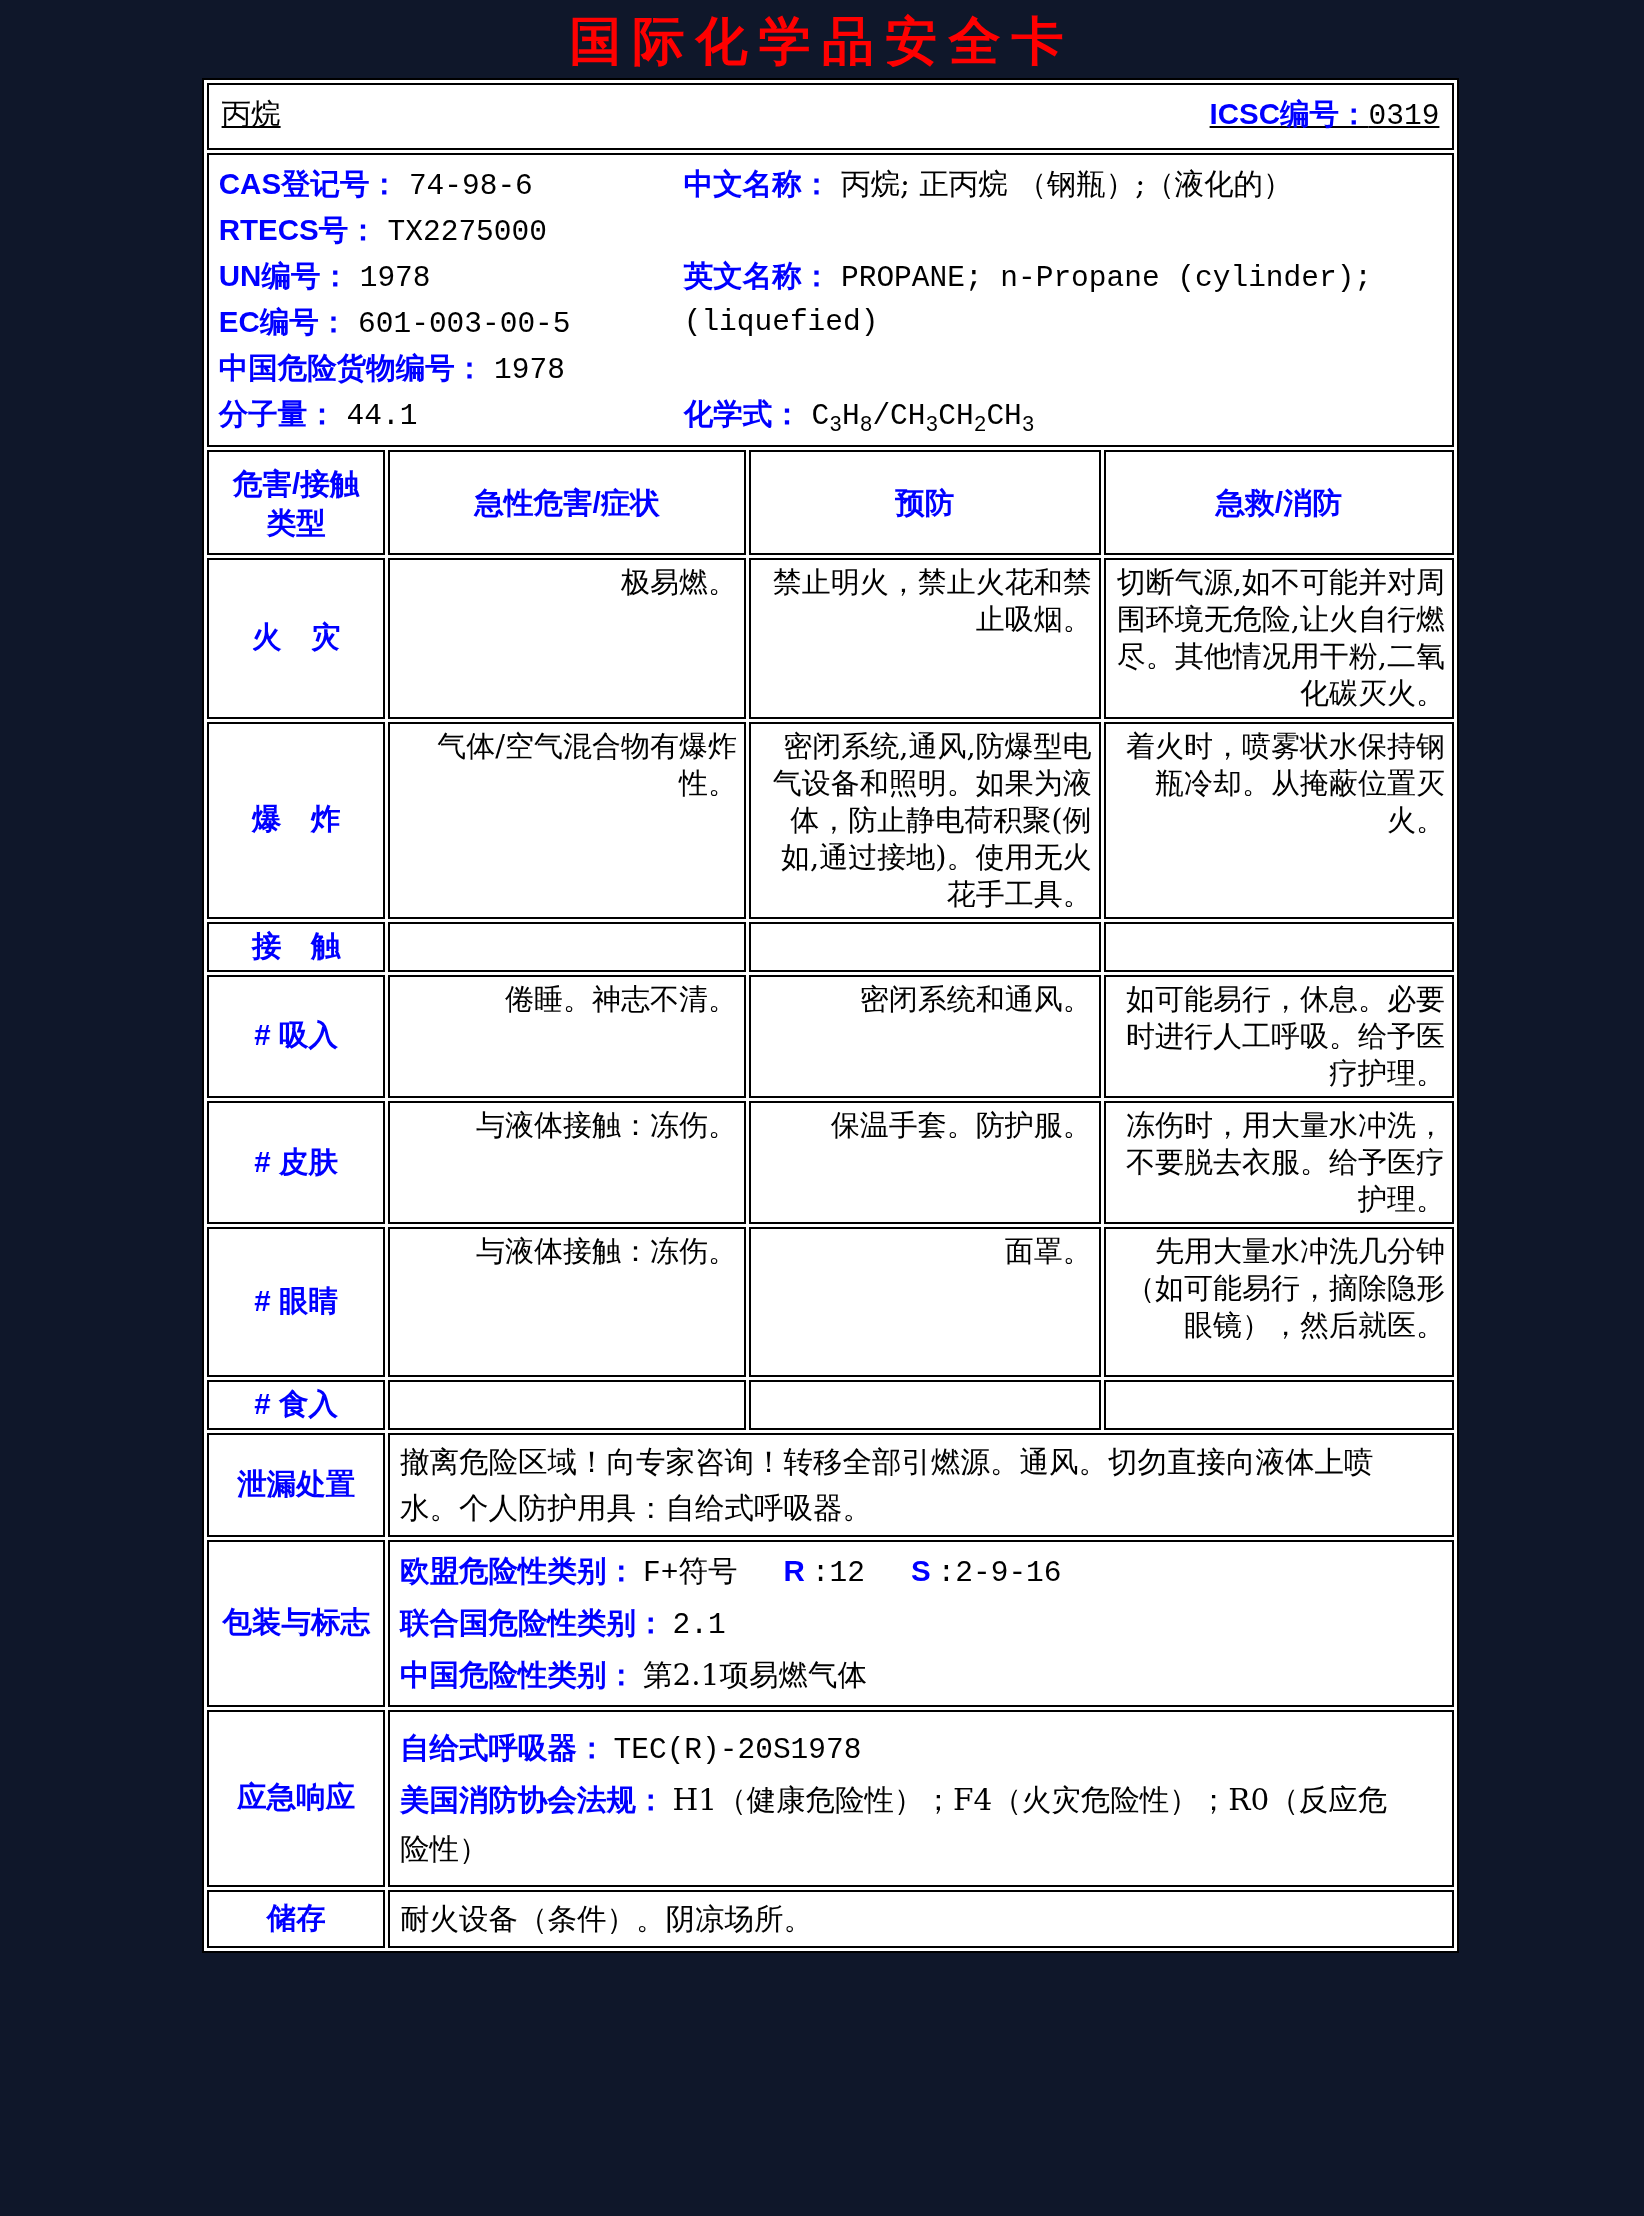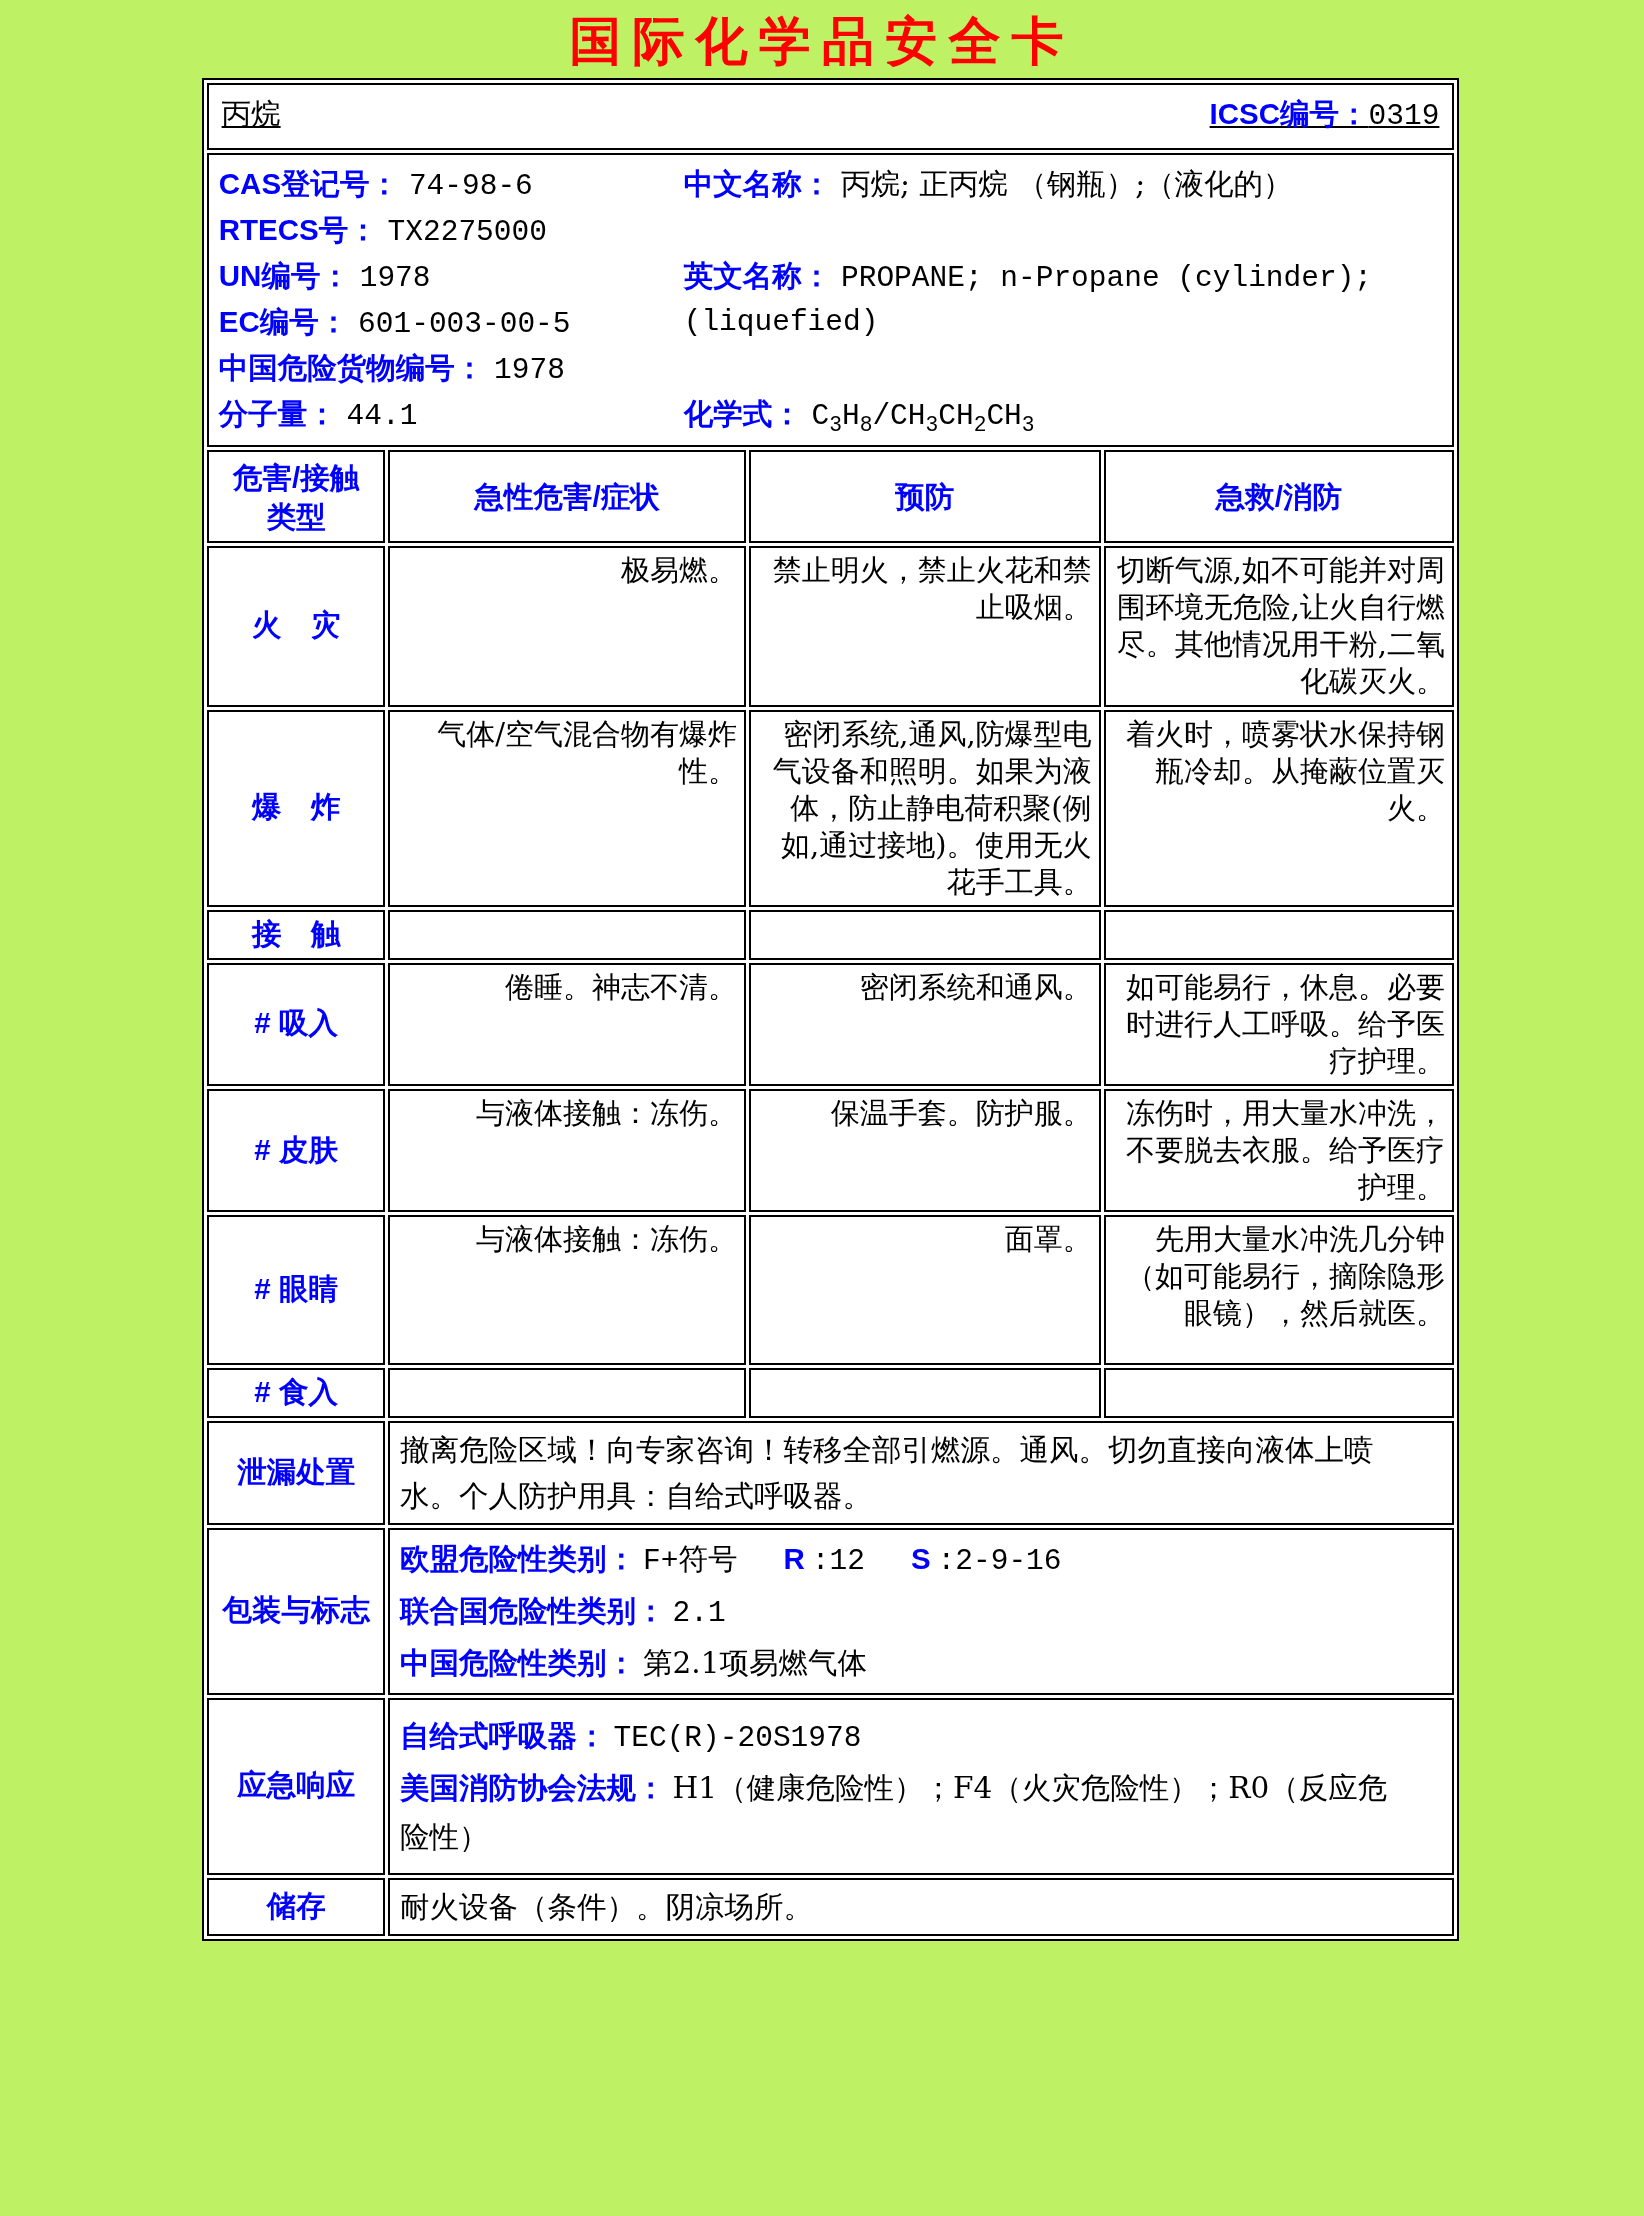--- a/index.html
+++ b/index.html
@@ -7,21 +7,21 @@
     --title-red:#ff0000;
     --text-black:#000000;
     --border-black:#000000;
   }
   *{box-sizing:border-box;}
   html,body{margin:0;padding:0;background:#ffffff;}
   .page{
     position:relative;
     width:1644px;
     height:2216px;
-    background:#bef264;
+    background:#0f172a;
     font-family:"DejaVu Serif","Liberation Serif",serif;
     color:var(--text-black);
   }
   .title{
     padding-top:11.2px;
     text-align:center;
     color:var(--title-red);
     font-family:"DejaVu Serif","Liberation Serif",serif;
     font-weight:bold;
     font-size:52px;
@@ -173,21 +173,21 @@
             <div class="en-block">
               <div><span class="lab">英文名称：</span><span class="mono">PROPANE; n-Propane (cylinder);</span></div>
               <div class="mono">(liquefied)</div>
             </div>
             <div class="id-line"><span class="lab">化学式：</span><span class="mono">C<sub>3</sub>H<sub>8</sub>/CH<sub>3</sub>CH<sub>2</sub>CH<sub>3</sub></span></div>
           </div>
         </div>
       </td>
     </tr>
 
-    <tr style="height:93px">
+    <tr style="height:105px">
       <td class="hcell">
         <div>危害/接触</div>
         <div>类型</div>
       </td>
       <td class="hcell">急性危害/症状</td>
       <td class="hcell">预防</td>
       <td class="hcell">急救/消防</td>
     </tr>
 
     <tr style="height:156px">

